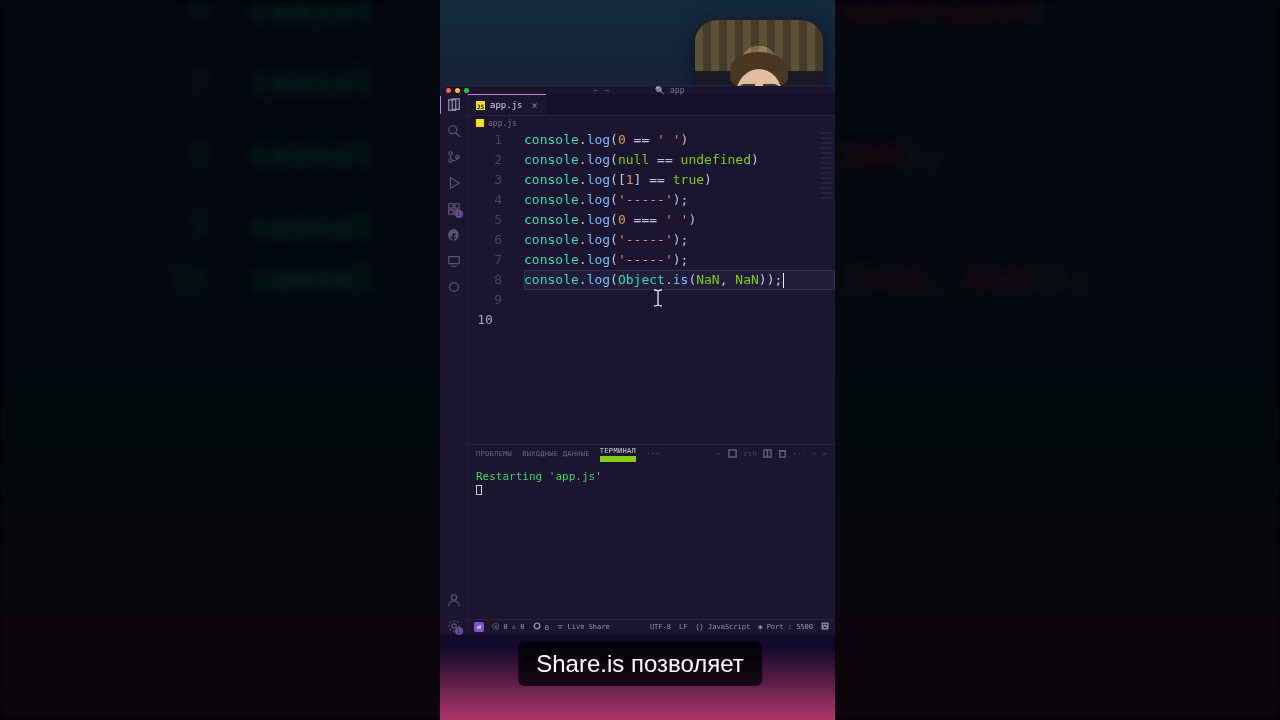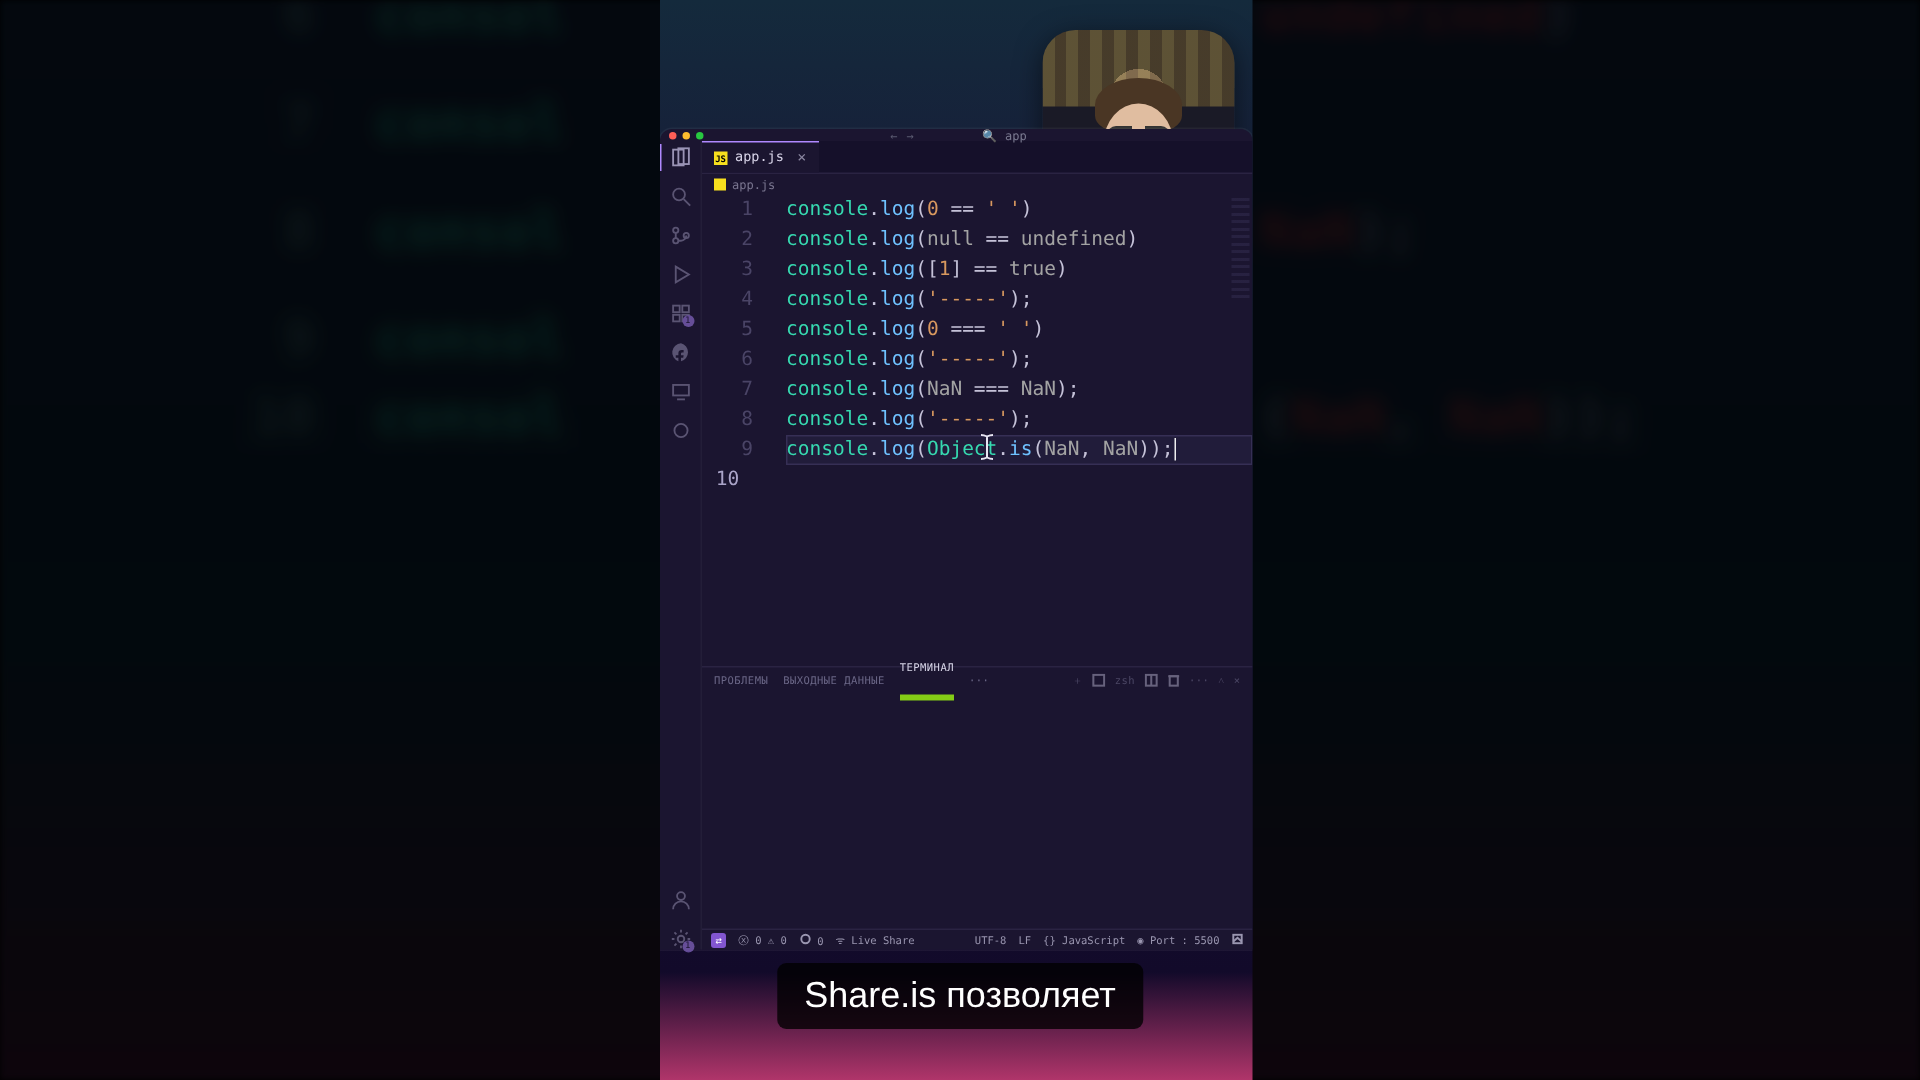--- a/index.html
+++ b/index.html
@@ -129,40 +129,40 @@
   }
   .gutter div{ height:20px; }
   .gutter .cur{ color:#aaa4c8;text-align:center; }
   .code-lines{
     position:absolute; left:56px; top:0; right:0;
   }
   .code-lines .ln{ height:20px; white-space:pre; }
   .code-lines .cursor-line{ background:rgba(120,110,180,0.08); box-shadow:inset 0 0 0 1px rgba(150,140,210,0.18);}
   .tok-obj{color:#36d9b0;} .tok-fn{color:#6fc2ff;} .tok-punc{color:#c5c2d8;}
   .tok-num{color:#d8985f;} .tok-op{color:#c5c2d8;} .tok-str{color:#d8985f;}
-  .tok-null{color:#a3a3a3;}
+  .tok-null{color:#84cc16;}
   .caret{display:inline-block;width:1px;height:15px;background:#eee;vertical-align:middle;margin-left:1px;animation:bl .9s steps(1) infinite;}
   @keyframes bl{50%{opacity:0;}}
 
   .text-cursor-overlay{
     position:absolute; left:182px; top:159px; width:16px; height:18px; pointer-events:none;
     color:#e8e6f2;
   }
   .text-cursor-overlay svg{width:16px;height:18px;stroke:#e8e6f2;stroke-width:1.3;fill:none;}
 
   
   .panel{
     height:175px; border-top:1px solid #2a2342; display:flex; flex-direction:column;
     background:#1b1530;
   }
   .panel-tabs{
     height:18px; display:flex; align-items:center; gap:10px; padding:0 8px;
     font-size:7px; color:#6a6686; letter-spacing:.3px;
   }
-  .panel-tabs .ptab.active{color:#d8d6e8; border-bottom:4px solid #84cc16; padding-bottom:14px;}
+  .panel-tabs .ptab.active{color:#d8d6e8; border-bottom:6px solid #84cc16; padding-bottom:1px;}
   .panel-tabs .ptab-actions{margin-left:auto;display:flex;gap:6px;align-items:center;}
   .panel-tabs .ptab-actions span{opacity:.6;}
   .panel-tabs svg{width:9px;height:9px;stroke:#9a96b0;fill:none;stroke-width:1.5;}
   .panel-body{
     flex:1; padding:6px 8px; font-family:Menlo,Consolas,monospace;
     font-size:11px; line-height:15px;
   }
   .panel-body .restart{color:#3ad46a;}
   .panel-body .rect{display:inline-block;width:6px;height:10px;border:1px solid #ccc;}
 
@@ -300,21 +300,20 @@
               <div>9</div>
             <div class="cur">10</div>
           </div>
           <div class="code-lines">
             <div class="ln"><span class="tok-obj">console</span><span class="tok-punc">.</span><span class="tok-fn">log</span><span class="tok-punc">(</span><span class="tok-num">0</span><span class="tok-op"> == </span><span class="tok-str">' '</span><span class="tok-punc">)</span></div>
             <div class="ln"><span class="tok-obj">console</span><span class="tok-punc">.</span><span class="tok-fn">log</span><span class="tok-punc">(</span><span class="tok-null">null</span><span class="tok-op"> == </span><span class="tok-null">undefined</span><span class="tok-punc">)</span></div>
             <div class="ln"><span class="tok-obj">console</span><span class="tok-punc">.</span><span class="tok-fn">log</span><span class="tok-punc">(</span><span class="tok-punc">[</span><span class="tok-num">1</span><span class="tok-punc">]</span><span class="tok-op"> == </span><span class="tok-null">true</span><span class="tok-punc">)</span></div>
             <div class="ln"><span class="tok-obj">console</span><span class="tok-punc">.</span><span class="tok-fn">log</span><span class="tok-punc">(</span><span class="tok-str">'-----'</span><span class="tok-punc">);</span></div>
             <div class="ln"><span class="tok-obj">console</span><span class="tok-punc">.</span><span class="tok-fn">log</span><span class="tok-punc">(</span><span class="tok-num">0</span><span class="tok-op"> === </span><span class="tok-str">' '</span><span class="tok-punc">)</span></div>
             <div class="ln"><span class="tok-obj">console</span><span class="tok-punc">.</span><span class="tok-fn">log</span><span class="tok-punc">(</span><span class="tok-str">'-----'</span><span class="tok-punc">);</span></div>
-            <div class="ln"><span class="tok-obj">console</span><span class="tok-punc">.</span><span class="tok-fn">log</span><span class="tok-punc">(</span><span class="tok-null">NaN</span><span class="tok-op"> === </span><span class="tok-null">NaN</span><span class="tok-punc">);</span></div>
             <div class="ln"><span class="tok-obj">console</span><span class="tok-punc">.</span><span class="tok-fn">log</span><span class="tok-punc">(</span><span class="tok-str">'-----'</span><span class="tok-punc">);</span></div>
             <div class="ln cursor-line"><span class="tok-obj">console</span><span class="tok-punc">.</span><span class="tok-fn">log</span><span class="tok-punc">(</span><span class="tok-obj">Object</span><span class="tok-punc">.</span><span class="tok-fn">is</span><span class="tok-punc">(</span><span class="tok-null">NaN</span><span class="tok-punc">, </span><span class="tok-null">NaN</span><span class="tok-punc">));</span><span class="caret"></span></div>
           </div>
 
           <div class="text-cursor-overlay">
             <svg viewBox="0 0 16 18">
                 <path d="M4 1c2 0 4 1 4 1s2-1 4-1M4 17c2 0 4-1 4-1s2 1 4 1M8 2v14"></path>
               </svg>
           </div>
         </div>
@@ -337,20 +336,24 @@
                   </svg></span>
               <span><svg viewBox="0 0 10 10">
                     <rect x="2" y="2" width="6" height="7"></rect>
                     <line x1="1" y1="2" x2="9" y2="2"></line>
                   </svg></span>
               <span>···</span>
               <span>˄</span>
               <span>×</span>
             </div>
           </div>
+          <div class="panel-body">
+            <div class="restart">Restarting 'app.js'</div>
+            <div><span class="rect"></span></div>
+          </div>
         </div>
 
         <div class="statusbar">
           <span class="pill">⇄</span>
           <span>ⓧ <span>0</span> ⚠ <span>0</span></span>
           <span><svg viewBox="0 0 10 10">
                 <circle cx="5" cy="5" r="3.5"></circle>
               </svg> <span>0</span></span>
           <span>ᯤ <span>Live Share</span></span>
           <span class="spacer"></span>

